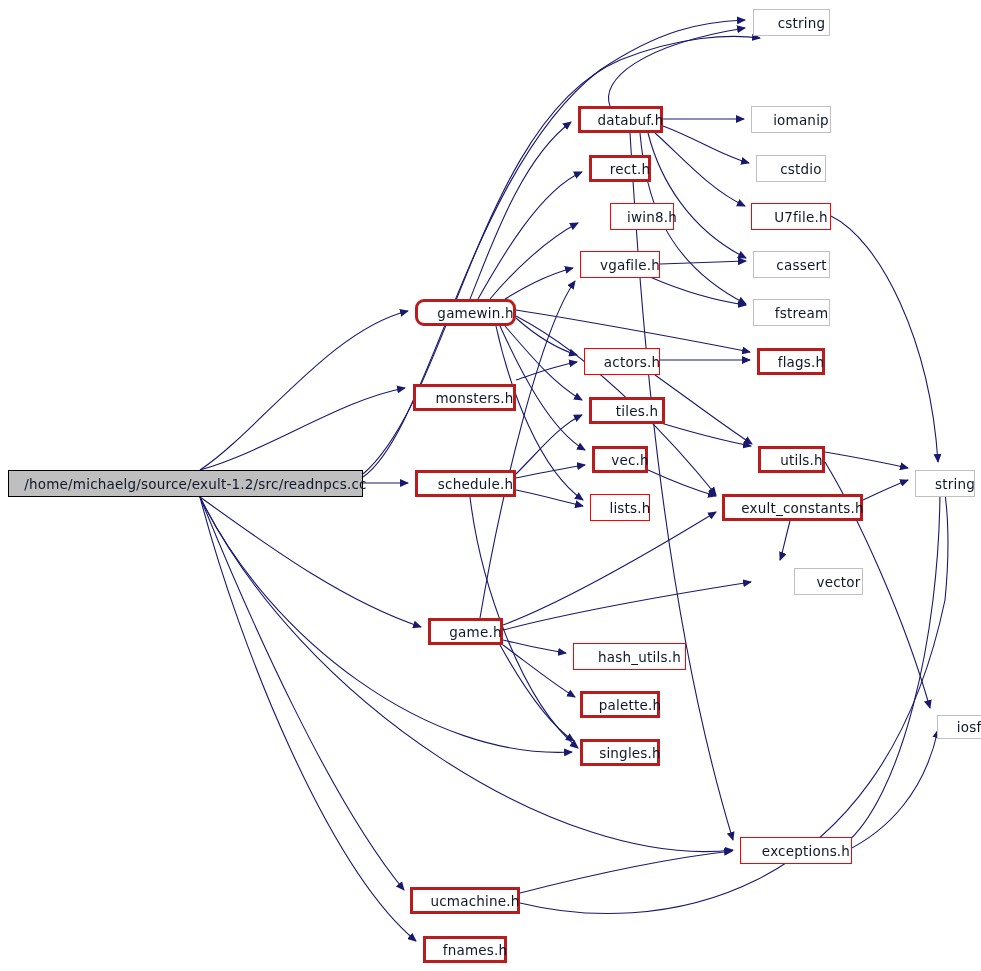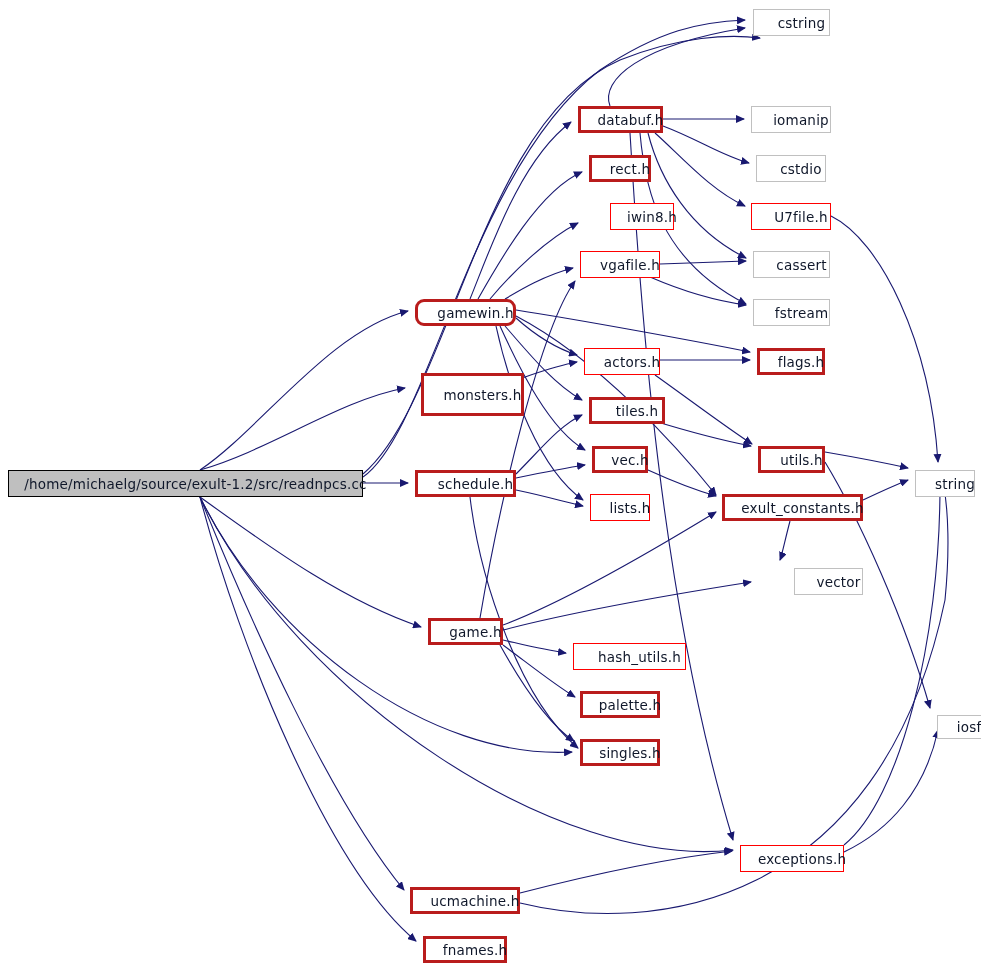--- a/index.html
+++ b/index.html
@@ -94,21 +94,21 @@
       <path d="M844,852 C890,830 925,790 938,730"></path>
 
       <path d="M520,893 C590,875 670,858 732,851"></path>
       <path d="M520,903 C650,935 880,910 945,600 C950,550 948,510 944,488"></path>
     </g>
   </svg>
 
   <div class="node root" style="left:8px;top:470px;width:355px;height:27px;">/home/michaelg/source/exult-1.2/src/readnpcs.cc</div>
 
   <div class="node local" style="left:415px;top:299px;width:101px;height:27px;border-radius:9px;">gamewin.h</div>
-  <div class="node local" style="left:413px;top:373px;width:103px;height:43px;margin-left:8px;">monsters.h</div>
+  <div class="node local" style="left:413px;top:384px;width:103px;height:27px;">monsters.h</div>
   <div class="node local" style="left:415px;top:470px;width:101px;height:27px;">schedule.h</div>
   <div class="node local" style="left:428px;top:618px;width:75px;height:27px;">game.h</div>
   <div class="node local" style="left:410px;top:887px;width:110px;height:27px;">ucmachine.h</div>
   <div class="node local" style="left:423px;top:936px;width:84px;height:27px;">fnames.h</div>
 
   <div class="node local" style="left:578px;top:106px;width:85px;height:27px;">databuf.h</div>
   <div class="node local" style="left:589px;top:155px;width:62px;height:27px;">rect.h</div>
   <div class="node red" style="left:610px;top:203px;width:64px;height:27px;">iwin8.h</div>
   <div class="node red" style="left:580px;top:251px;width:80px;height:27px;">vgafile.h</div>
   <div class="node red" style="left:584px;top:348px;width:76px;height:27px;">actors.h</div>
@@ -124,15 +124,15 @@
   <div class="node sys" style="left:756px;top:155px;width:70px;height:27px;">cstdio</div>
   <div class="node red" style="left:751px;top:203px;width:80px;height:27px;">U7file.h</div>
   <div class="node sys" style="left:753px;top:251px;width:77px;height:27px;">cassert</div>
   <div class="node sys" style="left:753px;top:299px;width:77px;height:27px;">fstream</div>
   <div class="node local" style="left:757px;top:348px;width:68px;height:27px;">flags.h</div>
   <div class="node local" style="left:758px;top:446px;width:67px;height:27px;">utils.h</div>
   <div class="node local" style="left:722px;top:494px;width:141px;height:27px;">exult_constants.h</div>
   <div class="node sys" style="left:758px;top:568px;width:69px;height:27px;margin-left:36px;">vector</div>
   <div class="node sys" style="left:915px;top:470px;width:60px;height:27px;">string</div>
   <div class="node sys" style="left:913px;top:715px;width:64px;height:24px;margin-left:24px;">iosfwd</div>
-  <div class="node red" style="left:740px;top:837px;width:104px;height:27px;margin-top:8px;">exceptions.h</div>
+  <div class="node red" style="left:740px;top:837px;width:112px;height:27px;">exceptions.h</div>
 
 </div>
 
 </body></html>

